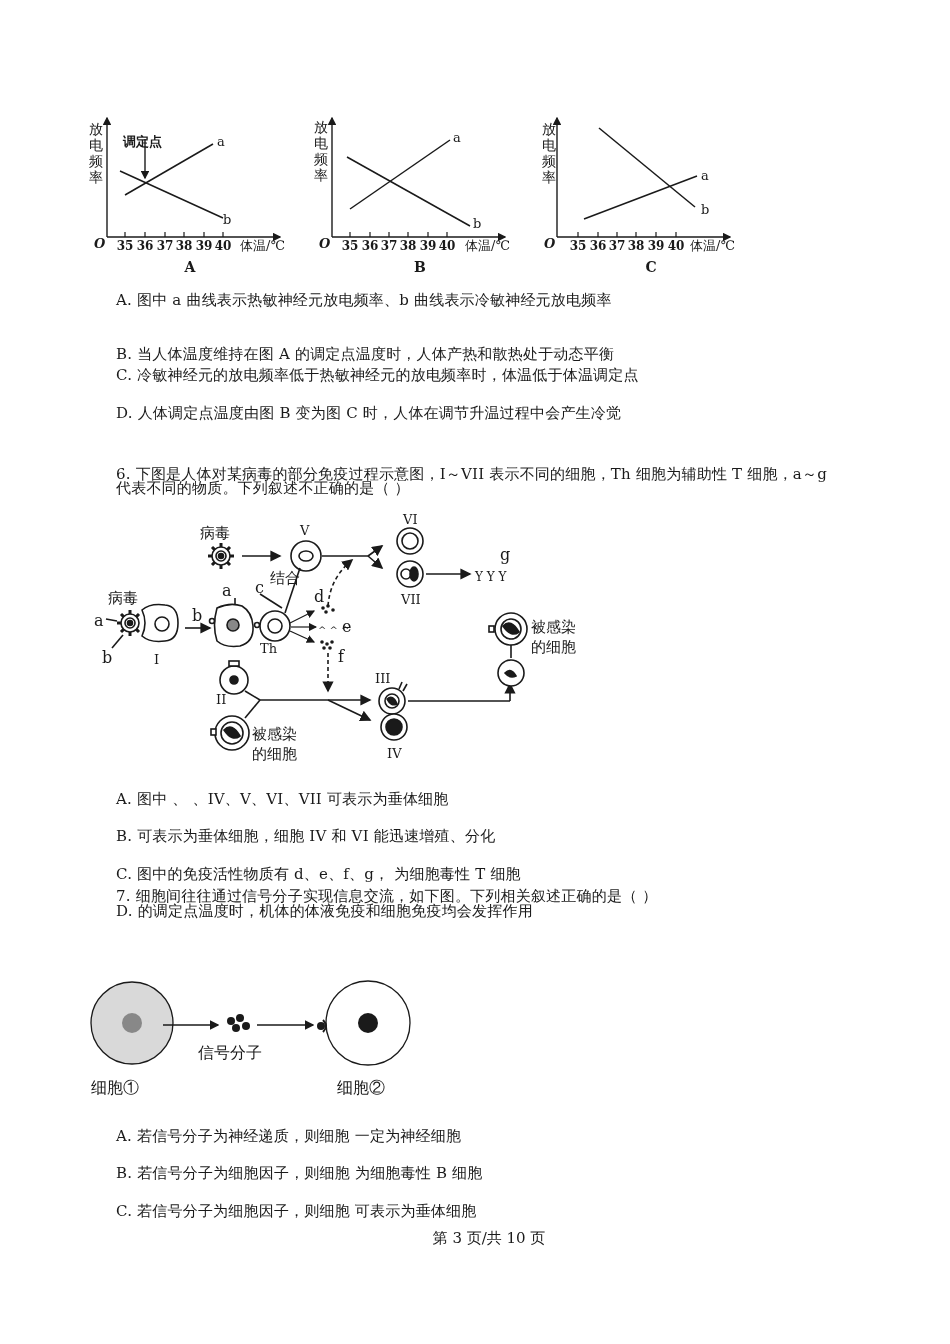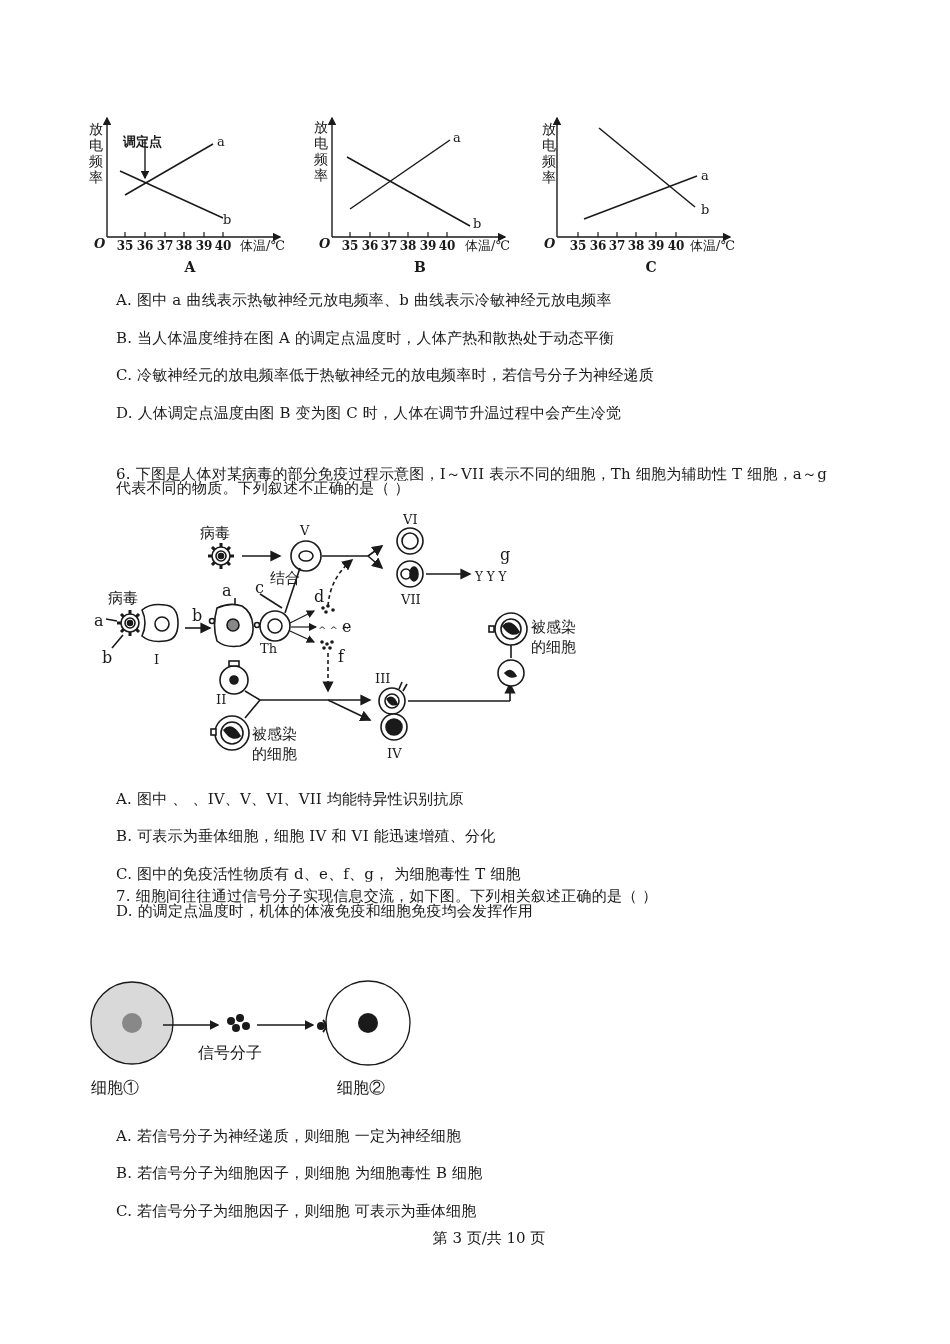--- a/index.html
+++ b/index.html
@@ -101,22 +101,22 @@
     <text x="82" y="138">37</text>
     <text x="101" y="138">38</text>
     <text x="121" y="138">39</text>
     <text x="141" y="138">40</text>
   </g>
   <text x="155" y="138" font-size="13">体温/℃</text>
   <text x="116" y="160" font-size="14" font-weight="bold" text-anchor="middle">C</text>
 </svg>
 
 <div class="line" style="top:290px">A. 图中  a 曲线表示热敏神经元放电频率、b 曲线表示冷敏神经元放电频率</div>
-<div class="line" style="top:328px">B. 当人体温度维持在图  A 的调定点温度时，人体产热和散热处于动态平衡</div>
-<div class="line" style="top:365px">C. 冷敏神经元的放电频率低于热敏神经元的放电频率时，若信号分子为神经递质</div>
+<div class="line" style="top:344px">B. 当人体温度维持在图  A 的调定点温度时，人体产热和散热处于动态平衡</div>
+<div class="line" style="top:365px">C. 冷敏神经元的放电频率低于热敏神经元的放电频率时，体温低于体温调定点</div>
 <div class="line" style="top:403px">D. 人体调定点温度由图  B 变为图  C 时，人体在调节升温过程中会产生冷觉</div>
 
 <div class="line" style="top:464px">6. 下图是人体对某病毒的部分免疫过程示意图，I～VII 表示不同的细胞，Th 细胞为辅助性  T 细胞，a～g</div>
 <div class="line" style="top:478px">代表不同的物质。下列叙述不正确的是（          ）</div>
 
 <svg class="svgfig" style="left:90px;top:508px" width="520" height="265" viewBox="0 0 520 265">
   <defs>
     <marker id="ar" markerWidth="7" markerHeight="7" refX="6" refY="3.5" orient="auto">
         <path d="M0,0 L7,3.5 L0,7 z" fill="#1a1a1a"></path>
       </marker>
@@ -258,21 +258,21 @@
     <text x="210" y="27" font-size="13">V</text>
     <text x="313" y="16" font-size="13">VI</text>
     <text x="311" y="96" font-size="13">VII</text>
     <text x="162" y="231" font-size="15">被感染</text>
     <text x="162" y="251" font-size="15">的细胞</text>
     <text x="441" y="124" font-size="15">被感染</text>
     <text x="441" y="144" font-size="15">的细胞</text>
   </g>
 </svg>
 
-<div class="line" style="top:789px">A. 图中      、      、IV、V、VI、VII 均能特异性识别抗原</div>
+<div class="line" style="top:789px">A. 图中      、      、IV、V、VI、VII 可表示为垂体细胞</div>
 <div class="line" style="top:826px">B. 可表示为垂体细胞，细胞  IV 和  VI 能迅速增殖、分化</div>
 <div class="line" style="top:864px">C. 图中的免疫活性物质有  d、e、f、g，      为细胞毒性  T 细胞</div>
 <div class="line" style="top:901px">D. 的调定点温度时，机体的体液免疫和细胞免疫均会发挥作用</div>
 
 <div class="line" style="top:886px">7. 细胞间往往通过信号分子实现信息交流，如下图。下列相关叙述正确的是（          ）</div>
 
 <svg class="svgfig" style="left:85px;top:980px" width="340" height="125" viewBox="0 0 340 125">
   <defs>
       <marker id="ar2" markerWidth="7" markerHeight="7" refX="6" refY="3.5" orient="auto">
         <path d="M0,0 L7,3.5 L0,7 z" fill="#1a1a1a"></path>

